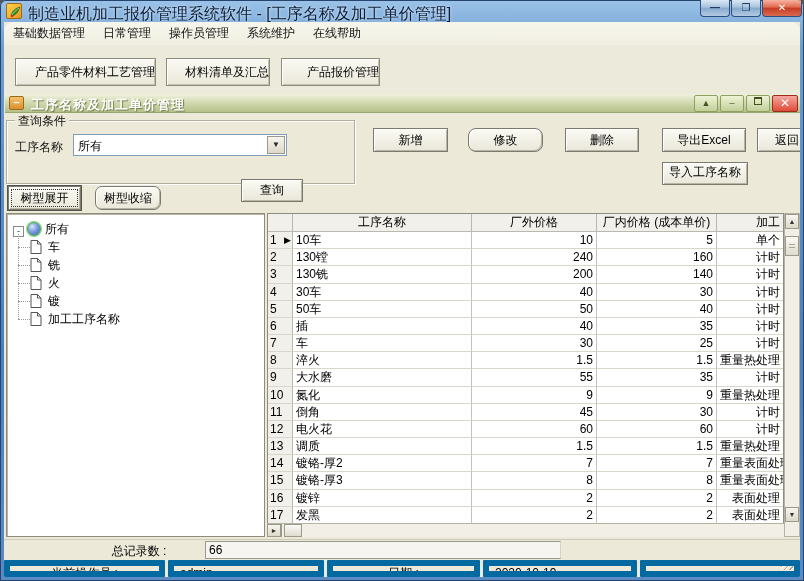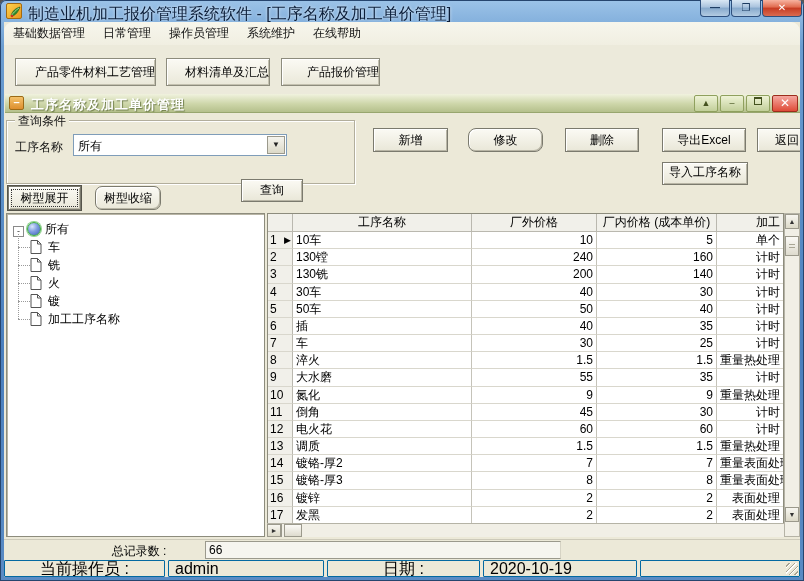--- a/index.html
+++ b/index.html
@@ -116,21 +116,21 @@
   .h-thumb { position:absolute; left:17px; top:0; width:18px; height:13px;
     background:linear-gradient(180deg,#fbfaf6,#dedbce); border:1px solid #9b998c; cursor:pointer; }
   
   .totalbar { position:absolute; left:0; top:517px; width:796px; height:20px; background:#ece9d8;
     border-top:1px solid #cdcaba; }
   .total-label { position:absolute; left:70px; top:3px; width:130px; text-align:center; font-size:12px; color:#000; }
   .total-field { position:absolute; left:201px; top:1px; width:356px; height:18px; background:#f6f5ef;
     border:1px solid #9b998c; border-right-color:#d6d3c4; font-size:12px; line-height:16px; padding:0 3px; color:#000; }
   
   .statusbar { position:absolute; left:0; top:538px; width:796px; height:17px; background:#ece9d8; display:flex; }
-  .spanel { border:1px solid #0369a1; border-radius:1px; margin-right:3px; font-size:16px; color:#000;
+  .spanel { border:6px solid #0369a1; border-radius:1px; margin-right:3px; font-size:12px; color:#000;
     line-height:15px; padding:0 6px; overflow:hidden; white-space:nowrap; }
   .sp1 { width:161px; text-align:center; } .sp2 { width:156px; } .sp3 { width:153px; text-align:center; }
   .sp4 { width:154px; } .sp5 { flex:1; position:relative; margin-right:0; }
   .grip { position:absolute; right:1px; bottom:1px; width:12px; height:12px;
     background:repeating-linear-gradient(135deg,transparent 0 2px,#a7a391 2px 3px,#fff 3px 4px); cursor:nwse-resize; }
 </style>
 </head>
 <body>
 
 <div id="window">

